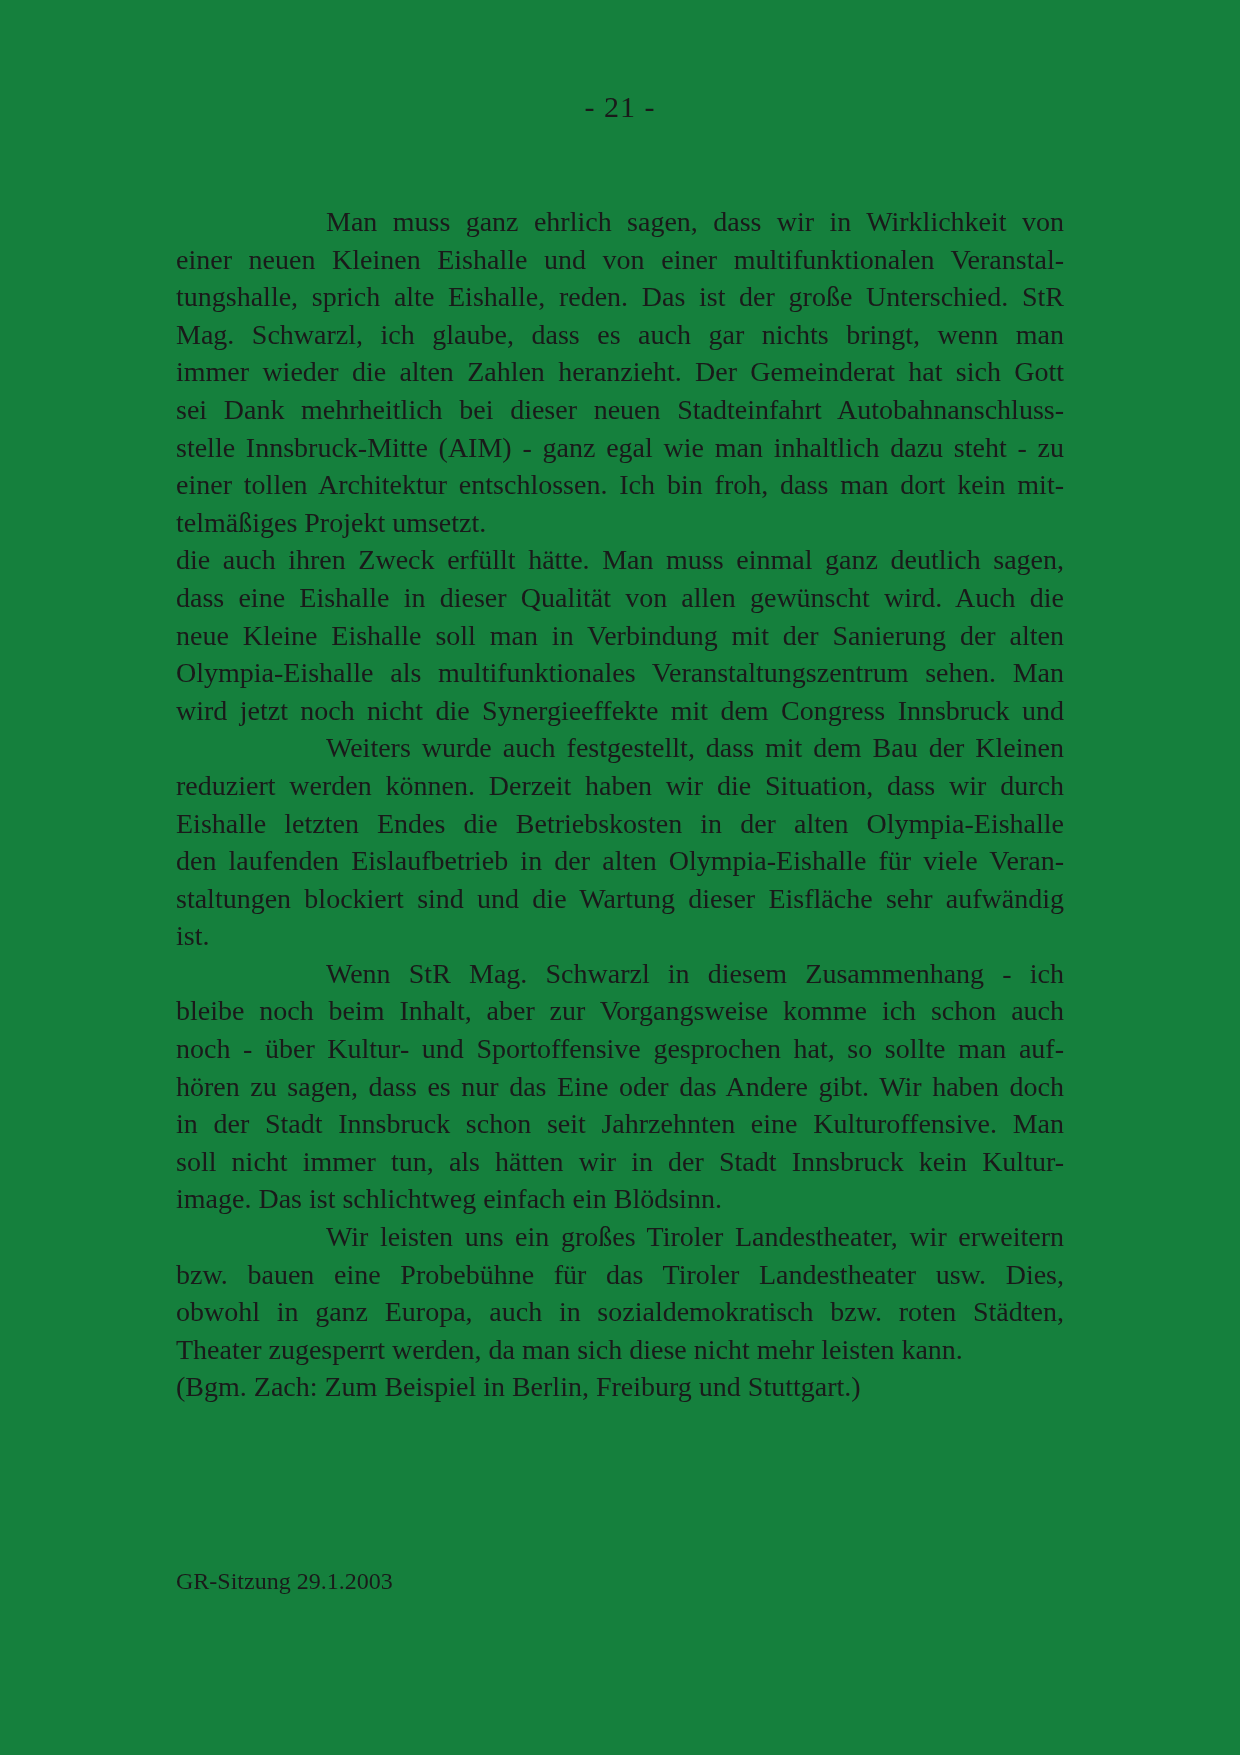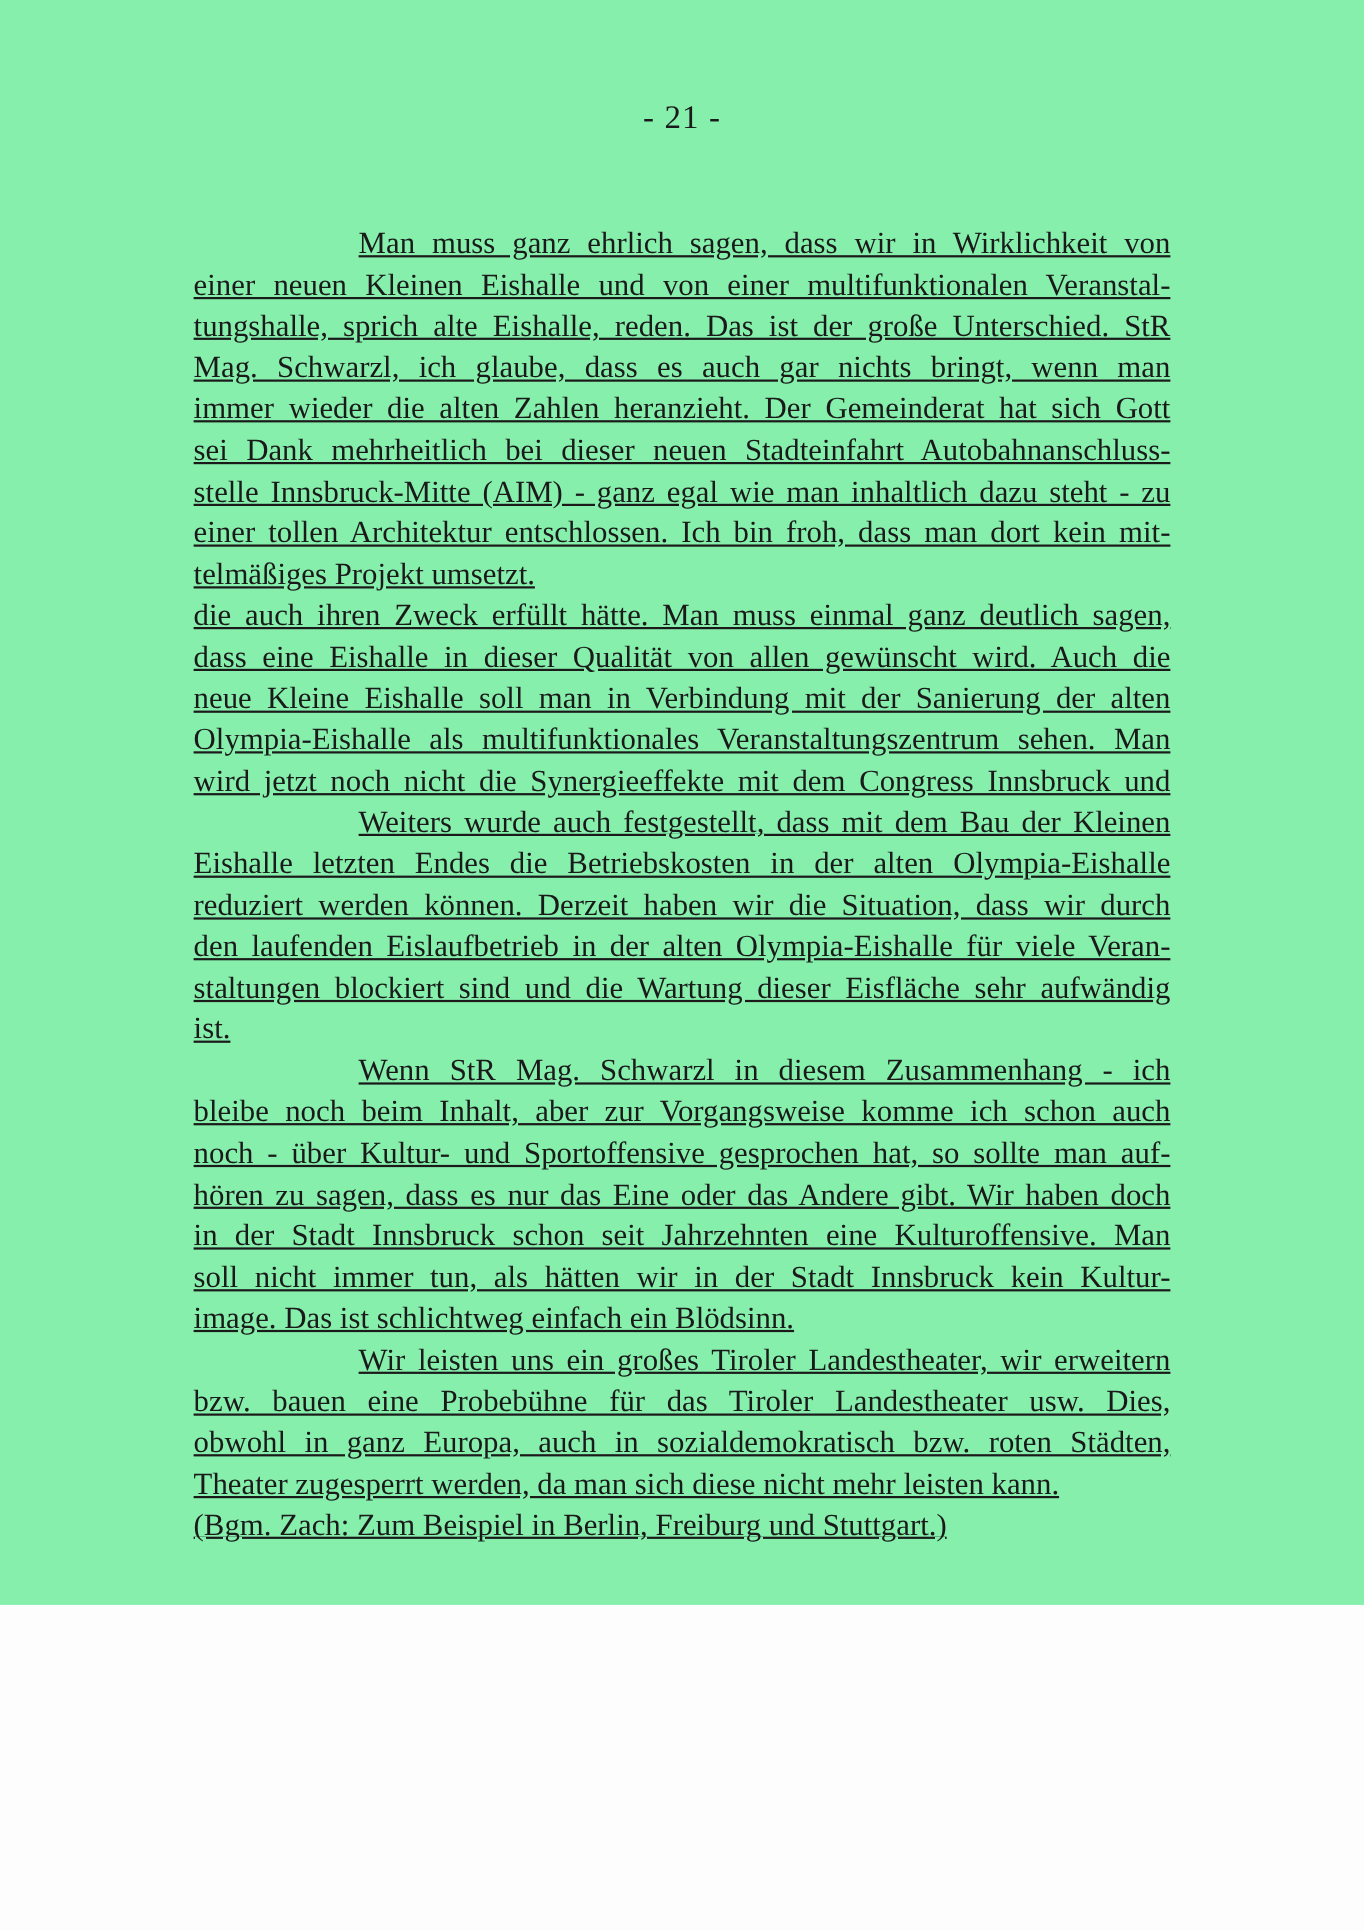--- a/index.html
+++ b/index.html
@@ -3,22 +3,22 @@
 <meta charset="utf-8">
 <style>
   html, body {
     margin: 0;
     padding: 0;
     background: #fdfdfd;
   }
   .page {
     position: relative;
     width: 1240px;
-    height: 1459px;
-    background: #86efac;
+    height: 1755px;
+    background: #15803d;
     color: #1a1a1a;
     font-family: "Liberation Serif", "DejaVu Serif", serif;
     overflow: hidden;
   }
   .page-number {
     position: absolute;
     top: 90px;
     left: 0;
     width: 1240px;
     text-align: center;
@@ -30,21 +30,20 @@
     left: 176px;
     top: 203px;
     width: 888px;
     font-size: 28px;
     line-height: 37.6px;
   }
   .line {
     text-align: justify;
     text-align-last: justify;
     white-space: normal;
-    text-decoration: underline;
   }
   .line.last {
     text-align-last: left;
   }
   .line.indent {
     text-indent: 150px;
   }
   .footer {
     position: absolute;
     left: 176px;
@@ -67,22 +66,22 @@
       <div class="line">sei Dank mehrheitlich bei dieser neuen Stadteinfahrt Autobahnanschluss-</div>
       <div class="line">stelle Innsbruck-Mitte (AIM) - ganz egal wie man inhaltlich dazu steht - zu</div>
       <div class="line">einer tollen Architektur entschlossen. Ich bin froh, dass man dort kein mit-</div>
       <div class="line last">telmäßiges Projekt umsetzt.</div>
       <div class="line">die auch ihren Zweck erfüllt hätte. Man muss einmal ganz deutlich sagen,</div>
       <div class="line">dass eine Eishalle in dieser Qualität von allen gewünscht wird. Auch die</div>
       <div class="line">neue Kleine Eishalle soll man in Verbindung mit der Sanierung der alten</div>
       <div class="line">Olympia-Eishalle als multifunktionales Veranstaltungszentrum sehen. Man</div>
       <div class="line">wird jetzt noch nicht die Synergieeffekte mit dem Congress Innsbruck und</div>
       <div class="line indent">Weiters wurde auch festgestellt, dass mit dem Bau der Kleinen</div>
+      <div class="line">reduziert werden können. Derzeit haben wir die Situation, dass wir durch</div>
       <div class="line">Eishalle letzten Endes die Betriebskosten in der alten Olympia-Eishalle</div>
-      <div class="line">reduziert werden können. Derzeit haben wir die Situation, dass wir durch</div>
       <div class="line">den laufenden Eislaufbetrieb in der alten Olympia-Eishalle für viele Veran-</div>
       <div class="line">staltungen blockiert sind und die Wartung dieser Eisfläche sehr aufwändig</div>
       <div class="line last">ist.</div>
       <div class="line indent">Wenn StR Mag. Schwarzl in diesem Zusammenhang - ich</div>
       <div class="line">bleibe noch beim Inhalt, aber zur Vorgangsweise komme ich schon auch</div>
       <div class="line">noch - über Kultur- und Sportoffensive gesprochen hat, so sollte man auf-</div>
       <div class="line">hören zu sagen, dass es nur das Eine oder das Andere gibt. Wir haben doch</div>
       <div class="line">in der Stadt Innsbruck schon seit Jahrzehnten eine Kulturoffensive. Man</div>
       <div class="line">soll nicht immer tun, als hätten wir in der Stadt Innsbruck kein Kultur-</div>
       <div class="line last">image. Das ist schlichtweg einfach ein Blödsinn.</div>

